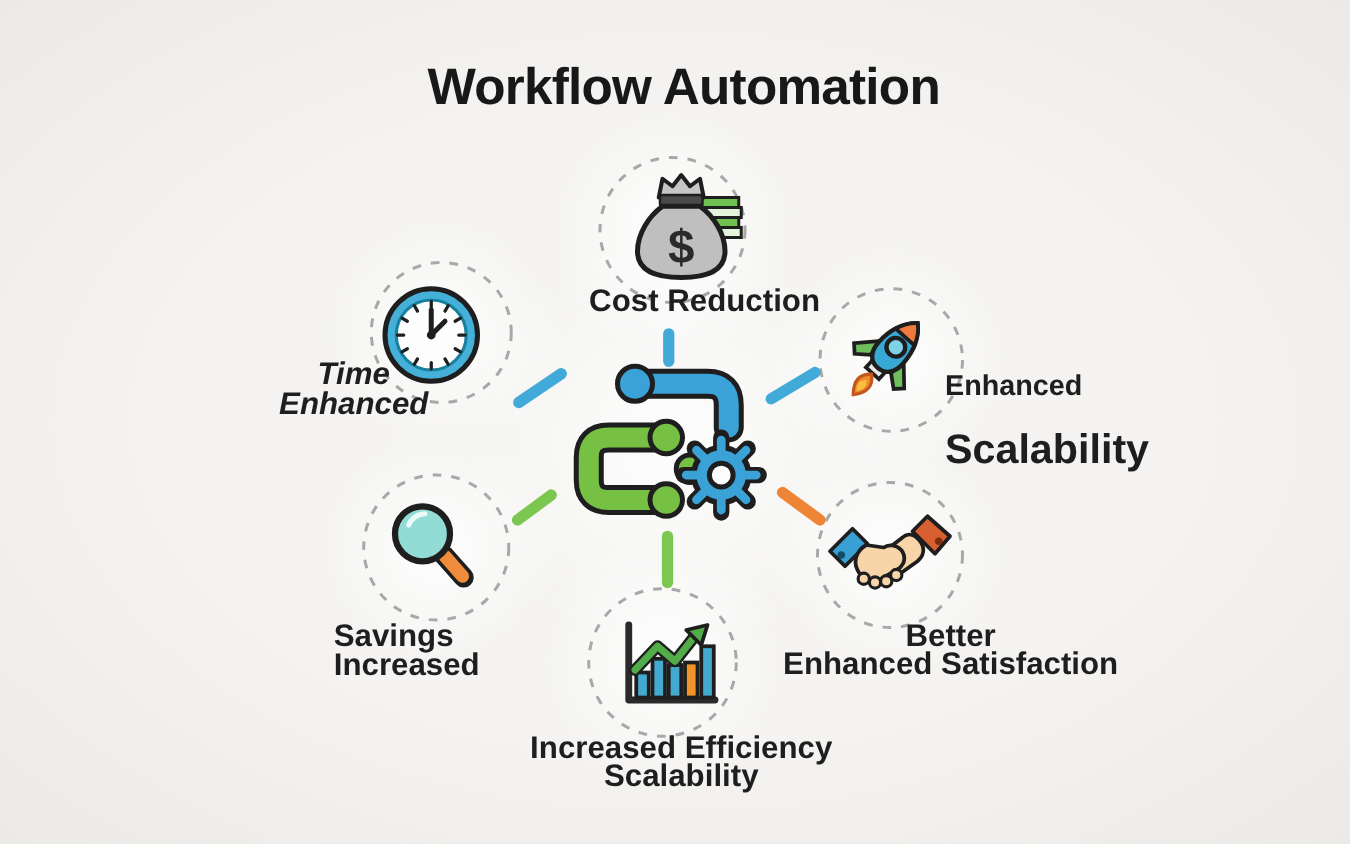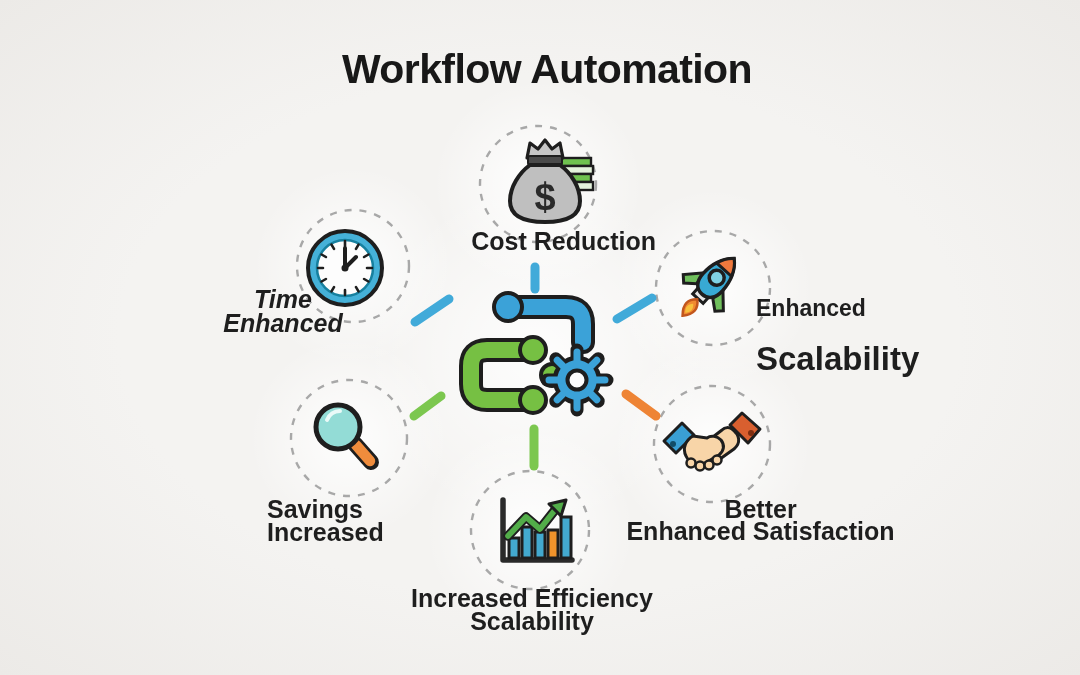--- a/index.html
+++ b/index.html
@@ -23,21 +23,21 @@
   }
   svg { position:absolute; overflow:visible; }
   .overlay { left:0; top:0; }
   .lbl { position:absolute; color:#1e1e1e; font-weight:600; font-size:25px; line-height:22.5px; }
   .lbl-cost        { left:436px; top:230px; width:220px; text-align:right; }
   .lbl-time        { left:193px; top:287px; width:180px; text-align:center; line-height:24px;font-style:italic; }
   .lbl-scal        { left:756px; top:299px; text-align:left; }
   .lbl-scal .small { display:block; font-size:23px; line-height:18px; font-weight:700; }
   .lbl-scal .big   { display:block; font-size:33px; line-height:28px;margin-top:28px; }
   .lbl-acc         { left:267px; top:498px; text-align:left; }
-  .lbl-eff         { left:372px; top:587px; width:320px; text-align:center; }
+  .lbl-eff         { left:385px; top:587px; width:320px; text-align:center; }
   .lbl-cust        { left:618px; top:499px; width:285px; text-align:center; line-height:21.5px; }
   .line { display:block; }
 </style>
 </head>
 <body>
 
 <div class="stage">
 
   <div class="title">Workflow Automation</div>
 

